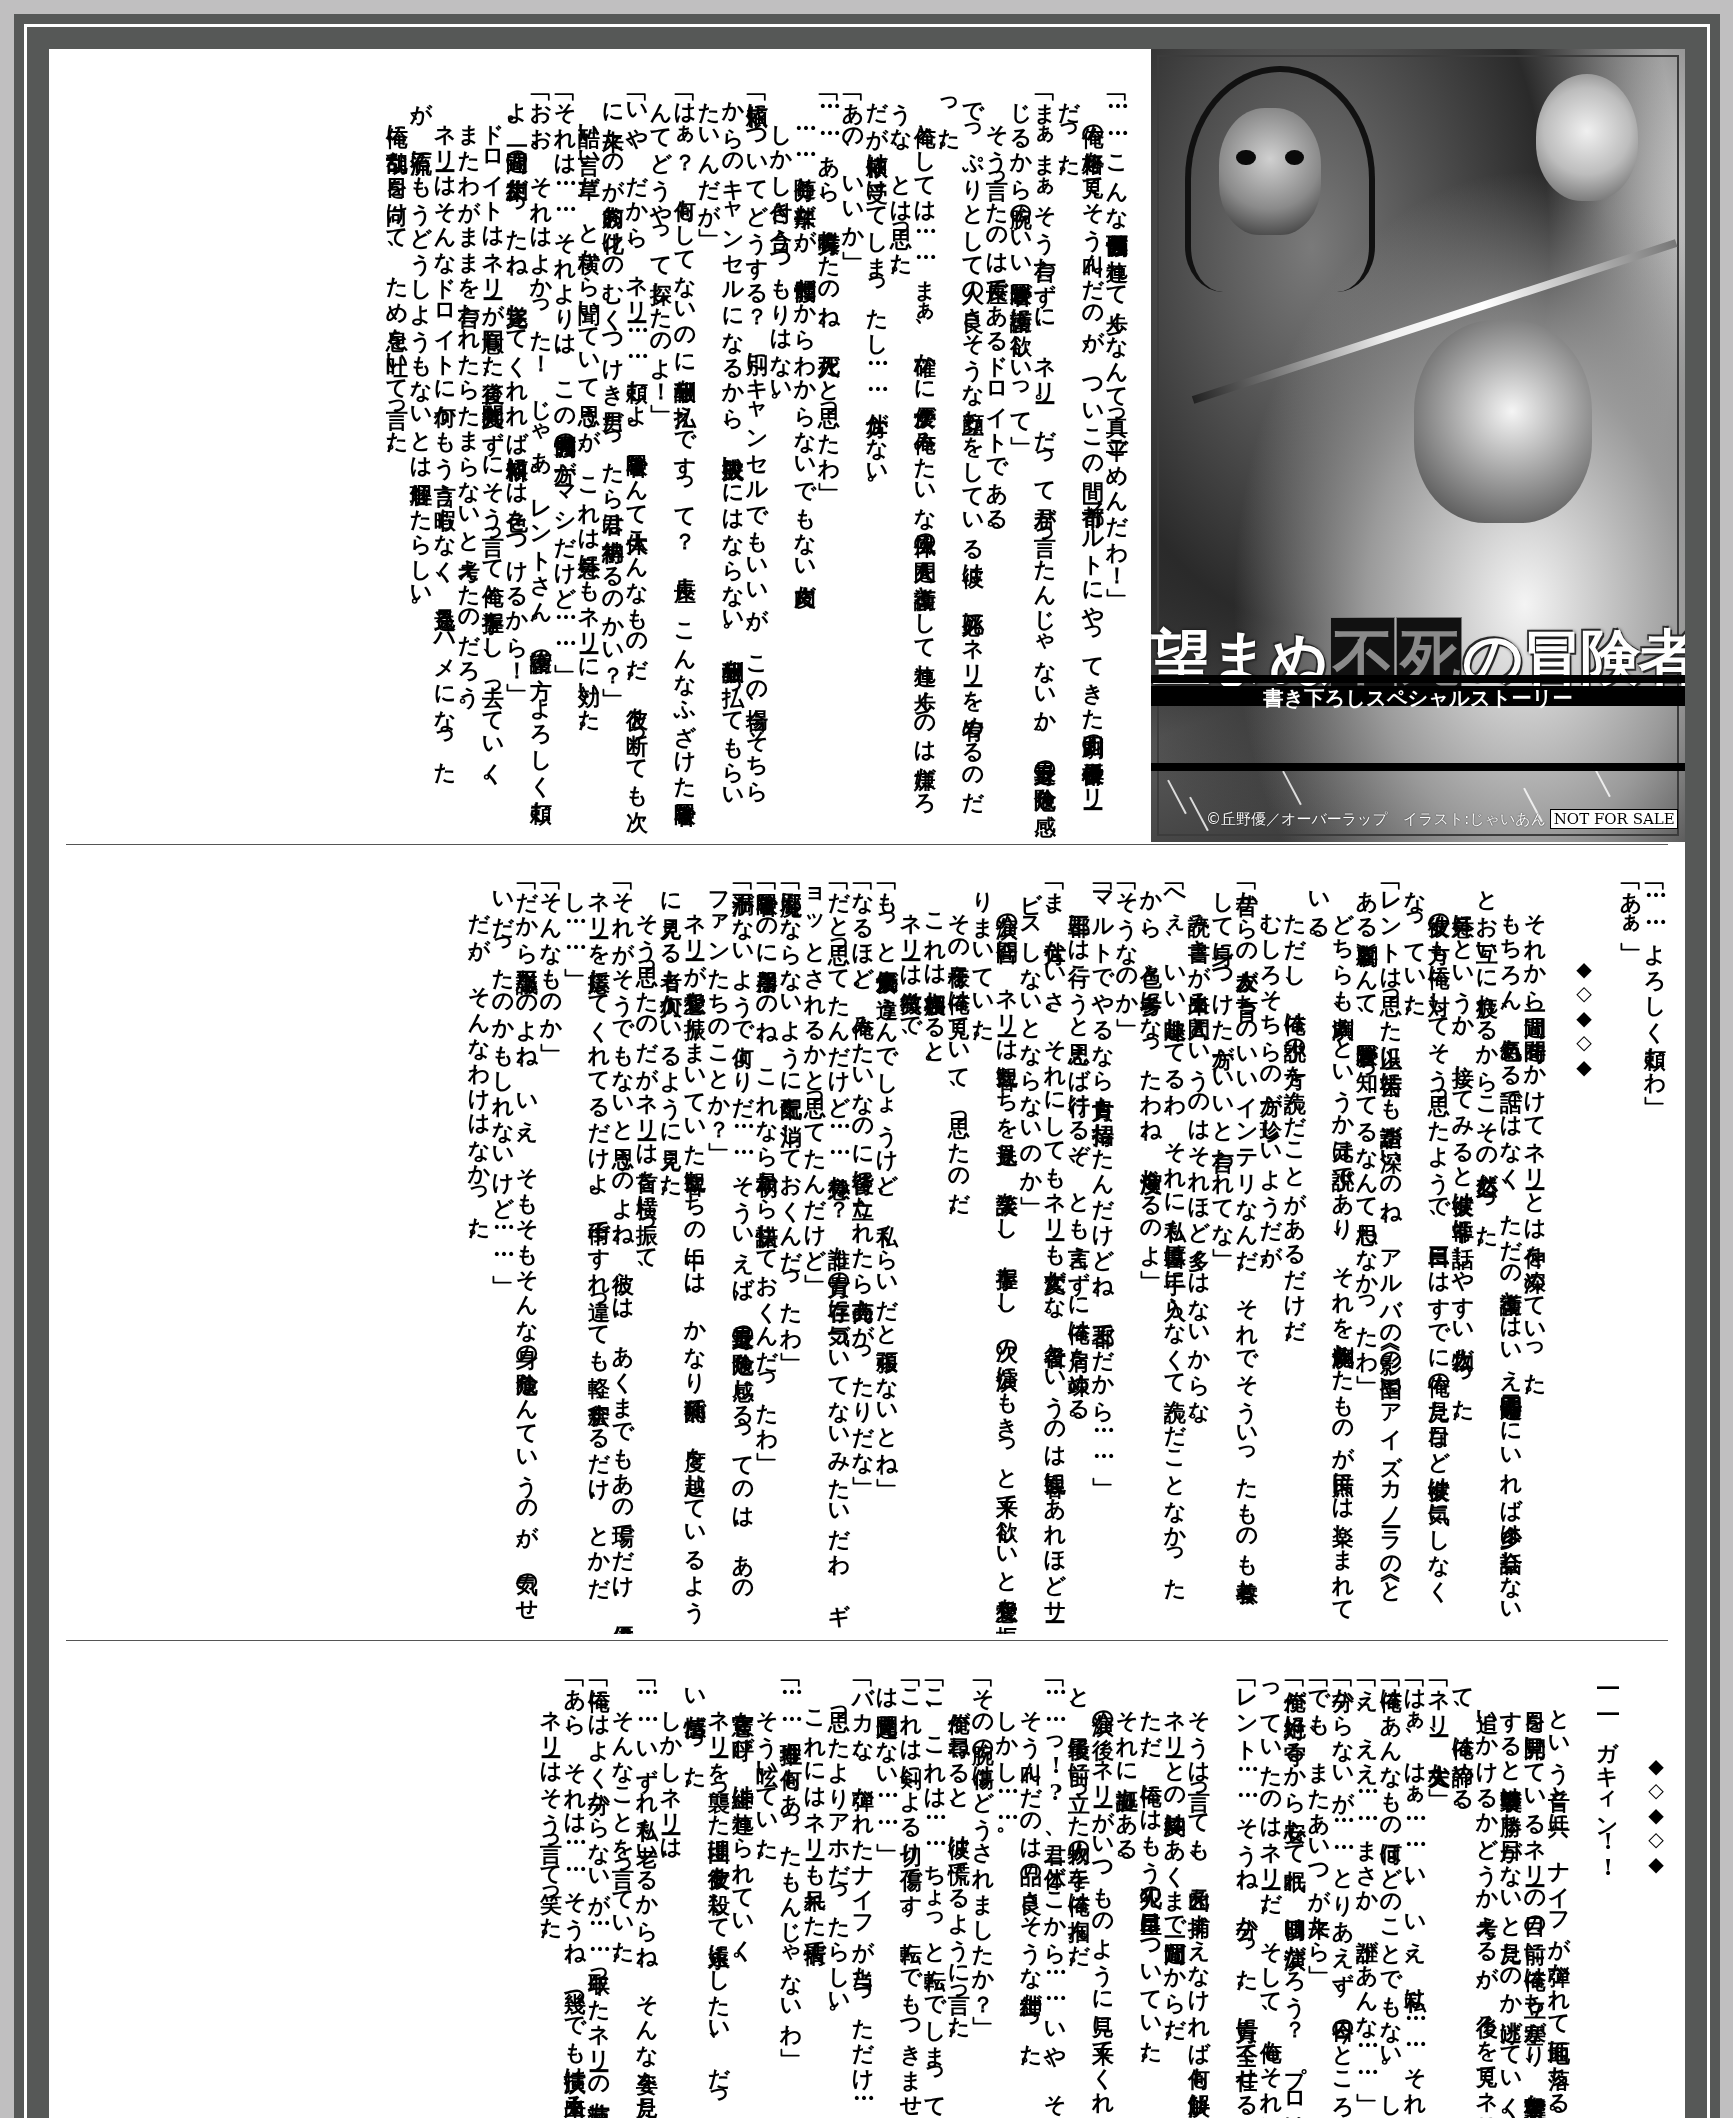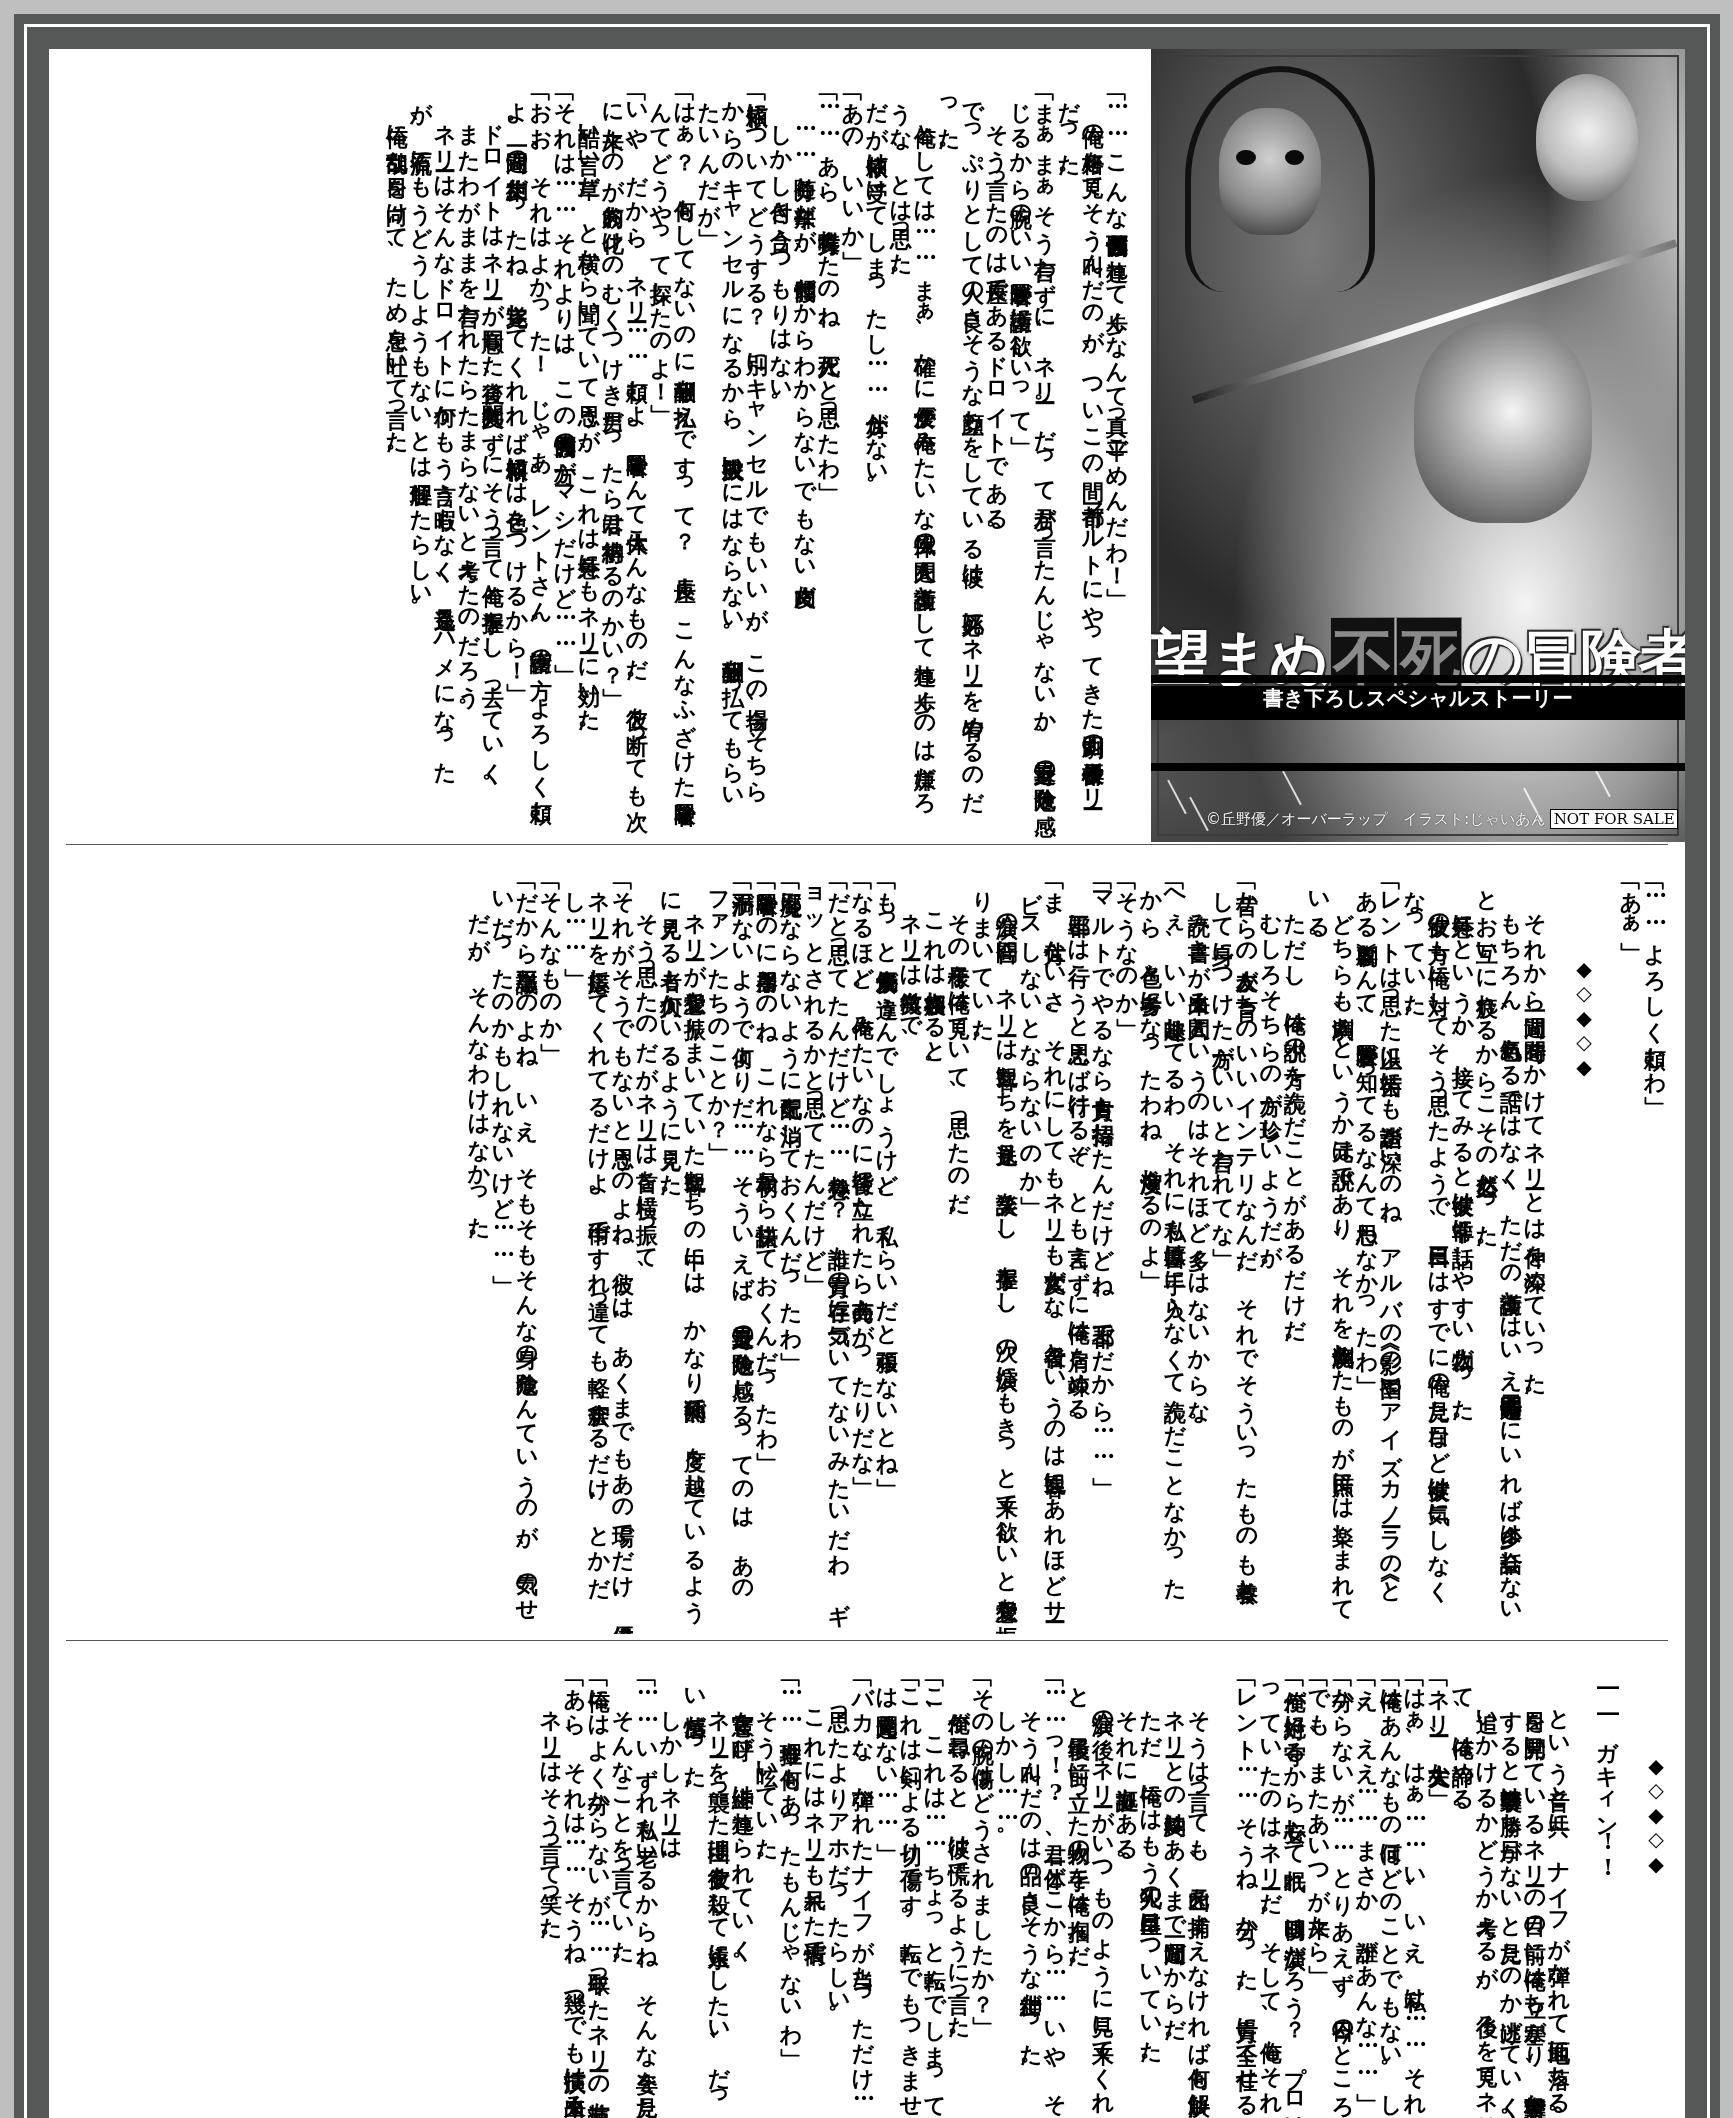--- a/index.html
+++ b/index.html
@@ -109,21 +109,21 @@
   }
   .title-main .boxed {
     display:inline-block; background:#111; border:1.7px solid #777;
     color:#8a8a8a; padding:0 2.5px; margin:0 0.8px; text-shadow:none;
   }
   .band {
     position:absolute; left:0; right:0; background:#000; color:#fff; text-align:center;
     font-family:"DejaVu Sans","Liberation Sans",sans-serif; font-weight:bold;
   }
   .band-thin1 { top:626px; height:7.6px; }
-  .band-sub { top:637px; height:34px; line-height:25.4px; font-size:20.3px; }
+  .band-sub { top:637px; height:20px; line-height:25.4px; font-size:20.3px; }
   .band-main { top:665px; height:46px; line-height:46px; font-size:32px; }
   .band-thin2 { top:714px; height:7.6px; }
   .credit {
     position:absolute; right:6.8px; top:760px; font-size:15px; color:#fff;
     font-family:"DejaVu Sans","Liberation Sans",sans-serif; white-space:nowrap;
     text-shadow:0 0 1.3px #000;
   }
   .credit .nfs {
     display:inline-block; background:#fff; color:#000; border:0.8px solid #000;
     padding:0 2.5px; font-family:"DejaVu Serif","Liberation Serif",serif; margin-left:4.2px;

